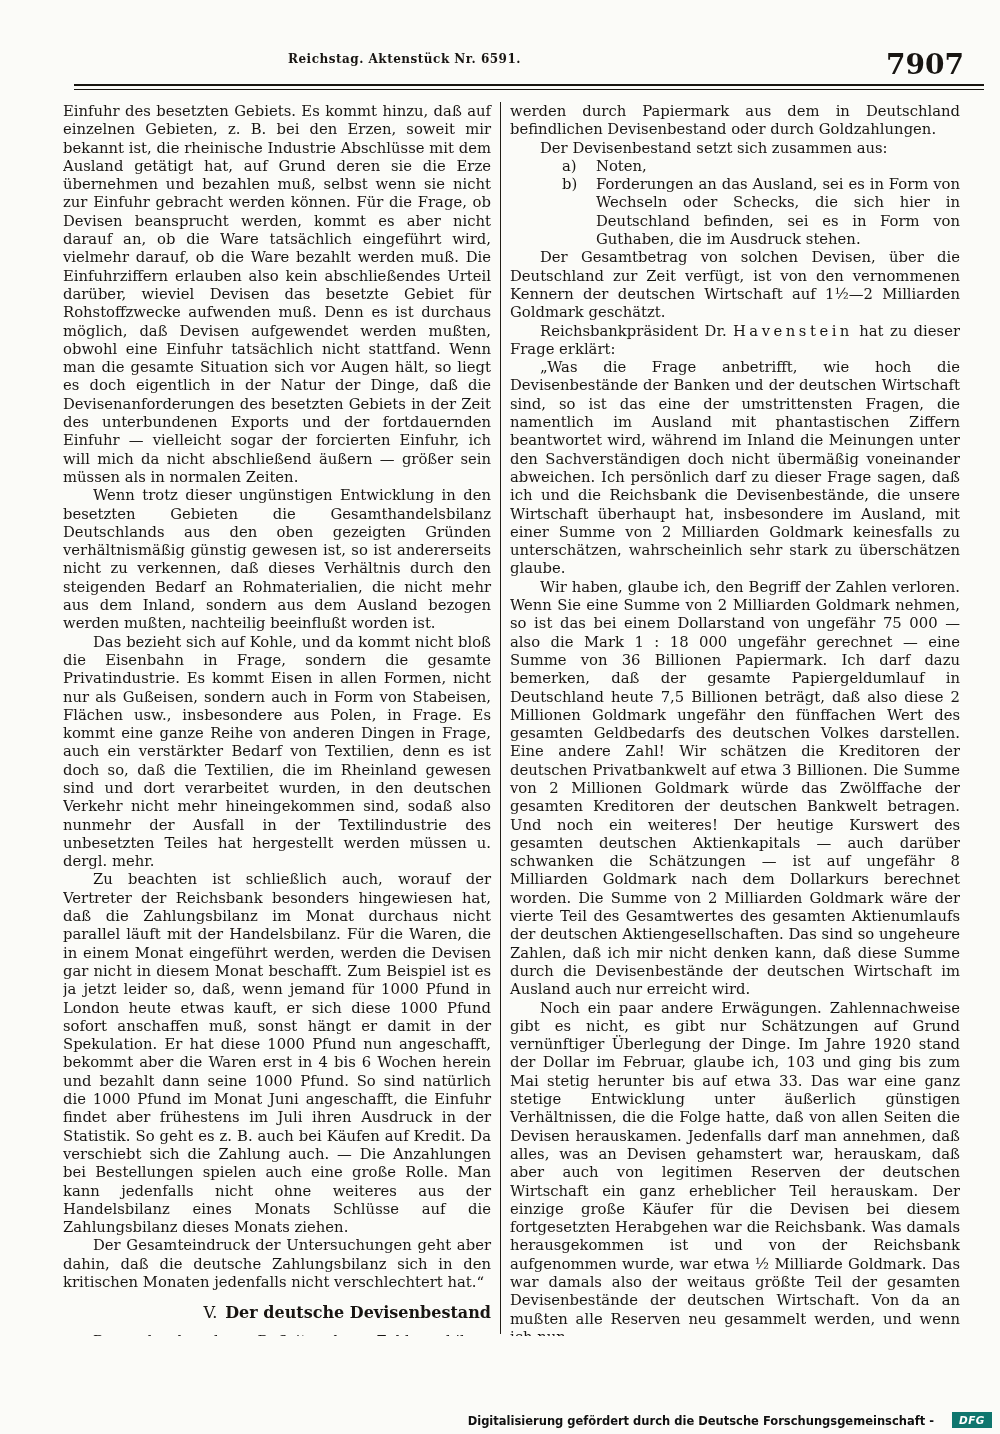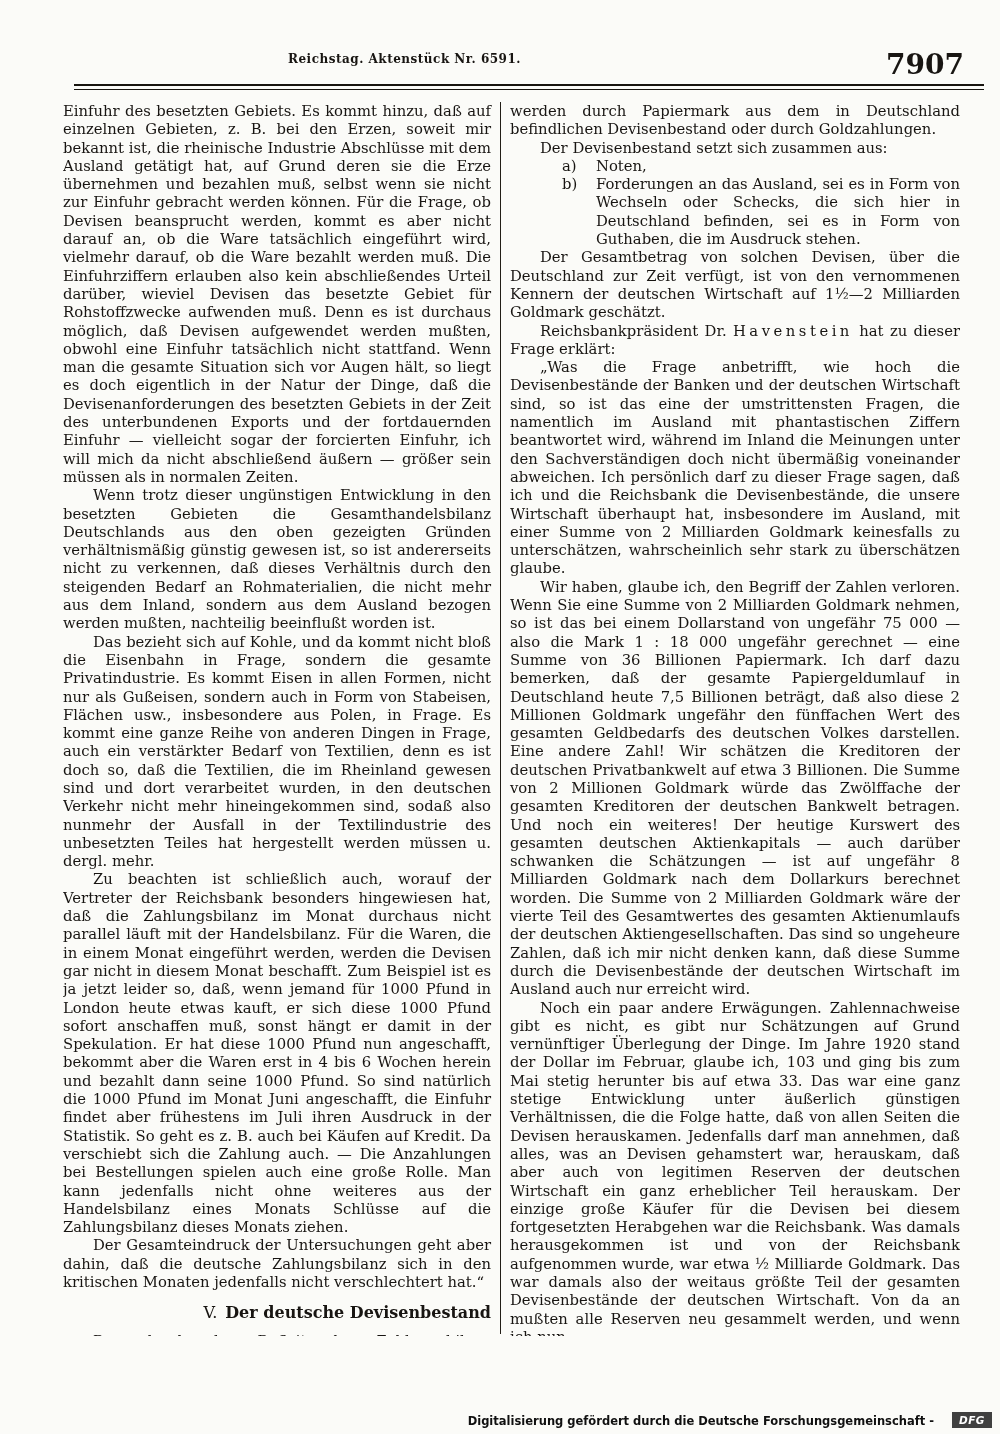--- a/index.html
+++ b/index.html
@@ -107,21 +107,21 @@
     align-items: flex-end;
     gap: 18px;
     font-family: "DejaVu Sans", "Liberation Sans", sans-serif;
     font-size: 11.5px;
     font-weight: bold;
     color: #101010;
     padding-left: 28px;
   }
   .dfg-logo {
     display: inline-block;
-    background: #404040;
+    background: #0f766e;
     color: #ffffff;
     font-style: italic;
     font-weight: bold;
     font-size: 10.5px;
     line-height: 14px;
     padding: 1px 7px;
     letter-spacing: 0.5px;
   }
 </style>
 </head>

